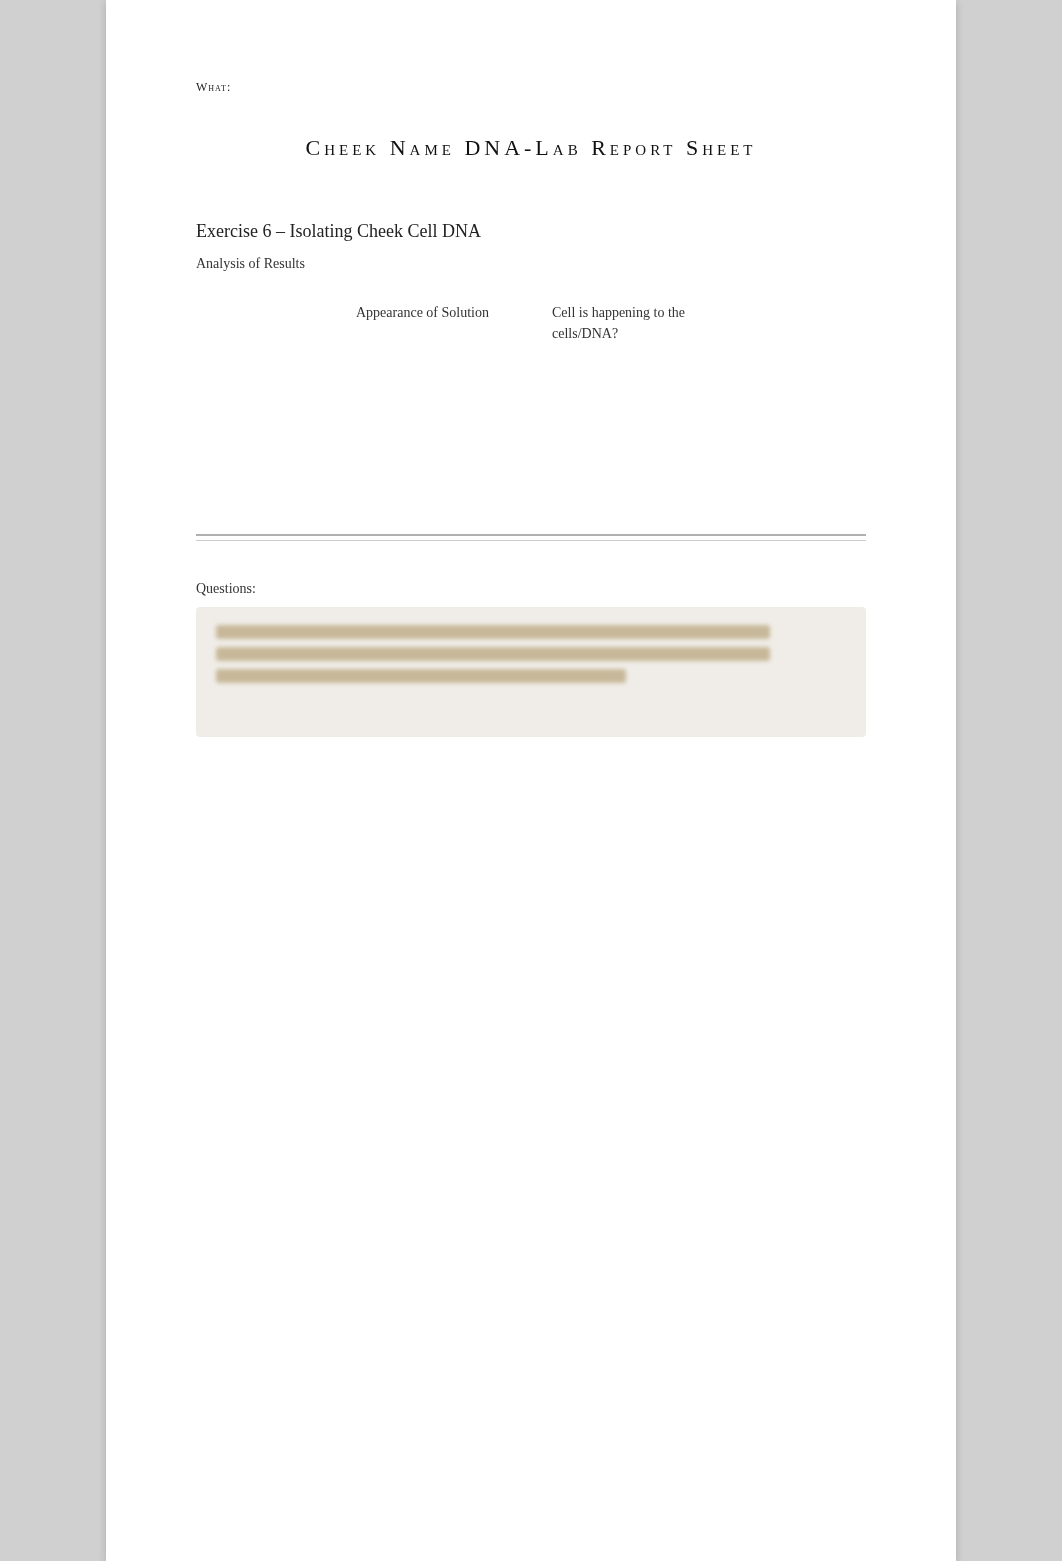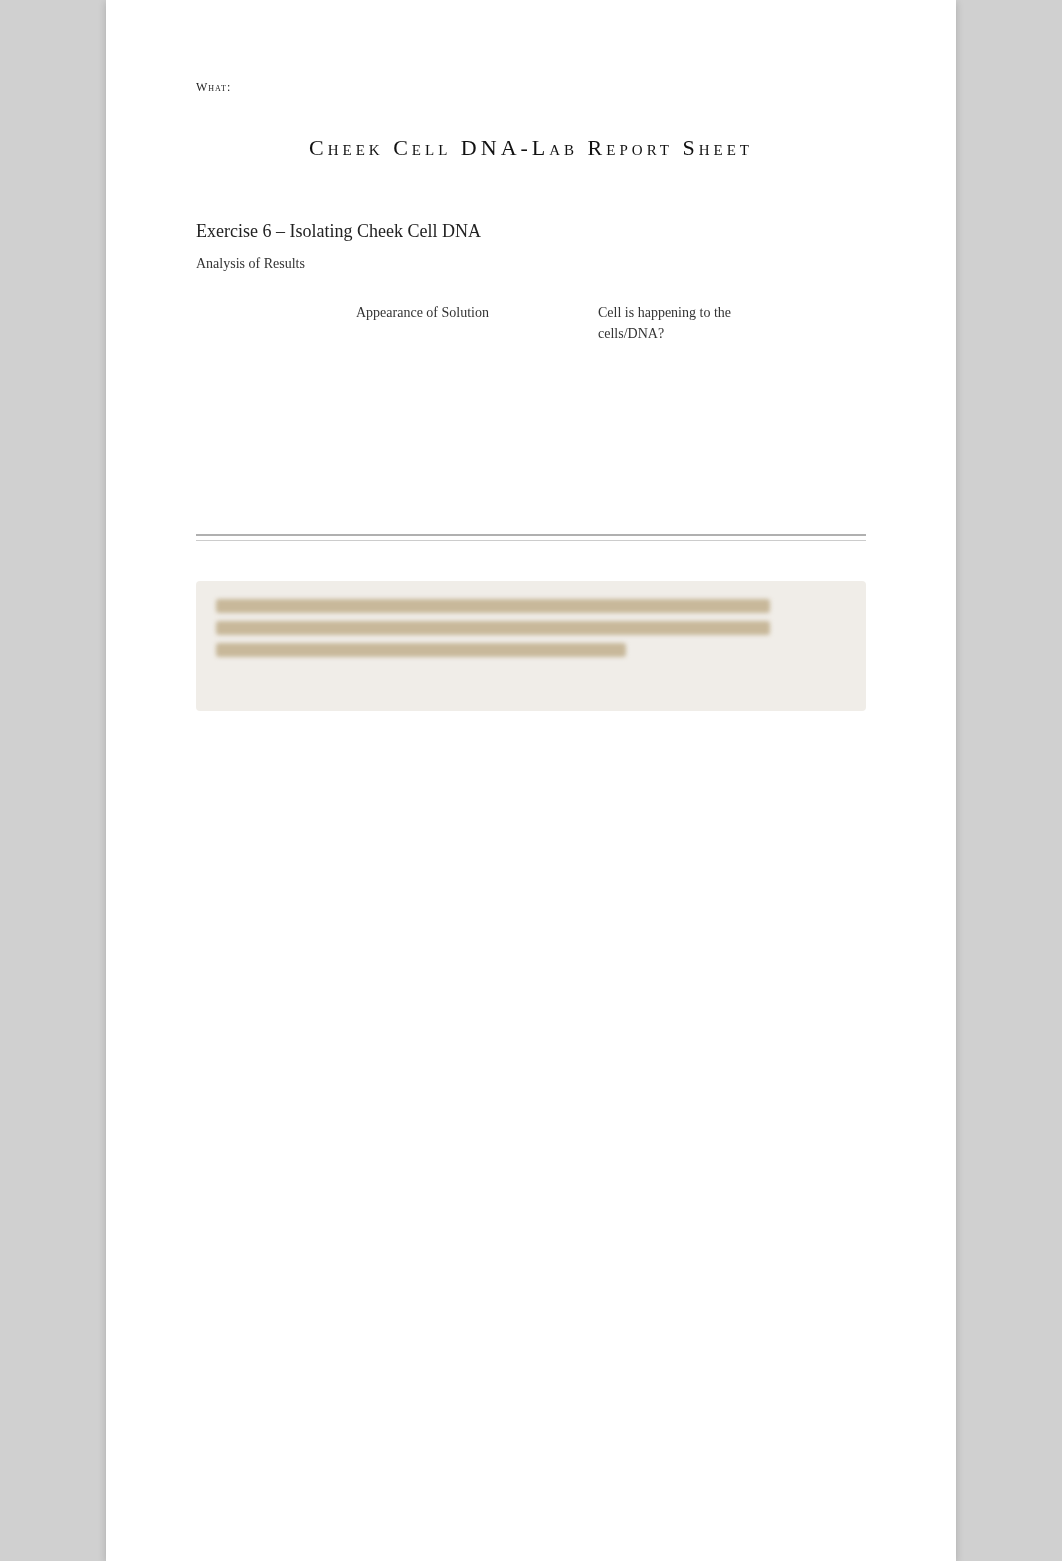--- a/index.html
+++ b/index.html
@@ -56,21 +56,21 @@
       font-size: 14px;
       color: #333;
       margin-bottom: 30px;
     }
 
     .columns-area {
       display: flex;
       flex-direction: row;
       margin-left: 160px;
       margin-bottom: 30px;
-      gap: 82px;
+      gap: 36px;
     }
 
     .col-header {
       font-size: 14px;
       color: #333;
       width: 160px;
       line-height: 1.5;
     }
 
     .table-area {
@@ -118,38 +118,39 @@
       width: 65%;
     }
   </style>
 </head>
 <body>
 
 <div class="page">
 
   <div class="name-line">What:</div>
 
-  <div class="main-title">Cheek  Cell  DNA-Lab  Report   Sheet</div>
+  <div class="main-title">Cheek  Name  DNA-Lab  Report   Sheet</div>
 
   <div class="exercise-heading">Exercise 6 – Isolating Cheek Cell DNA</div>
 
   <div class="analysis-label">Analysis of Results</div>
 
   <div class="columns-area">
     <div class="col-header">Appearance of Solution</div>
     <div class="col-header">Cell is happening to the cells/DNA?</div>
   </div>
 
   <div style="height: 120px;"></div>
 
   <div class="table-area">
     <div class="divider-bottom"></div>
   </div>
 
   <div class="questions-section">
+    <div class="questions-label">Questions:</div>
     <div class="blurred-text-box">
       <div class="blurred-line long"></div>
       <div class="blurred-line long"></div>
       <div class="blurred-line medium"></div>
     </div>
   </div>
 
 </div>
 
 </body></html>

